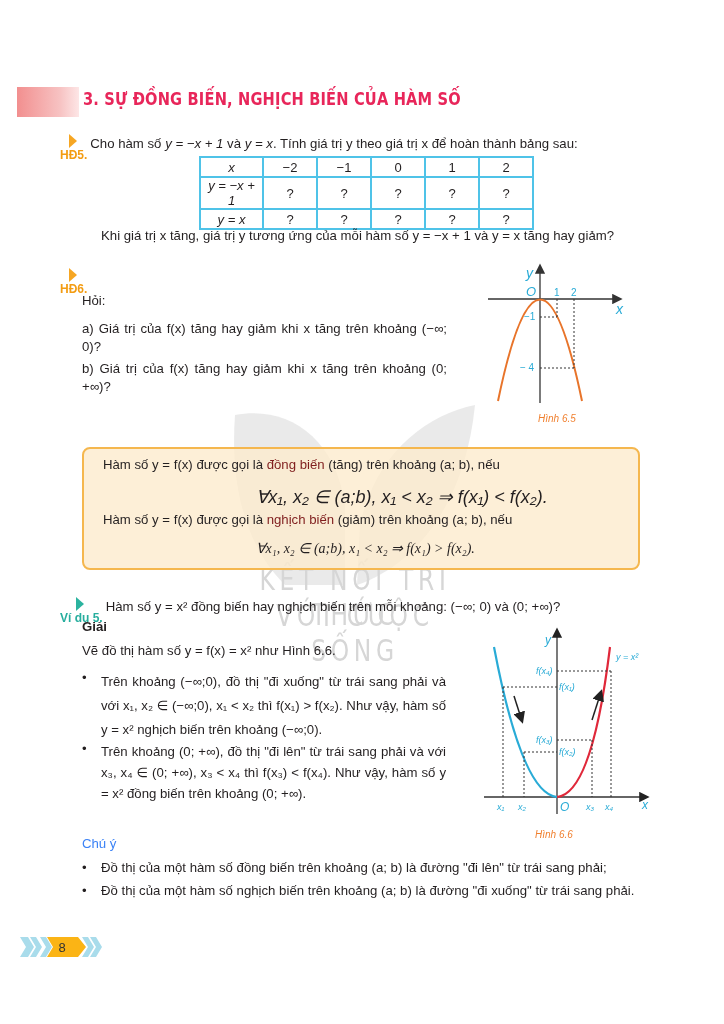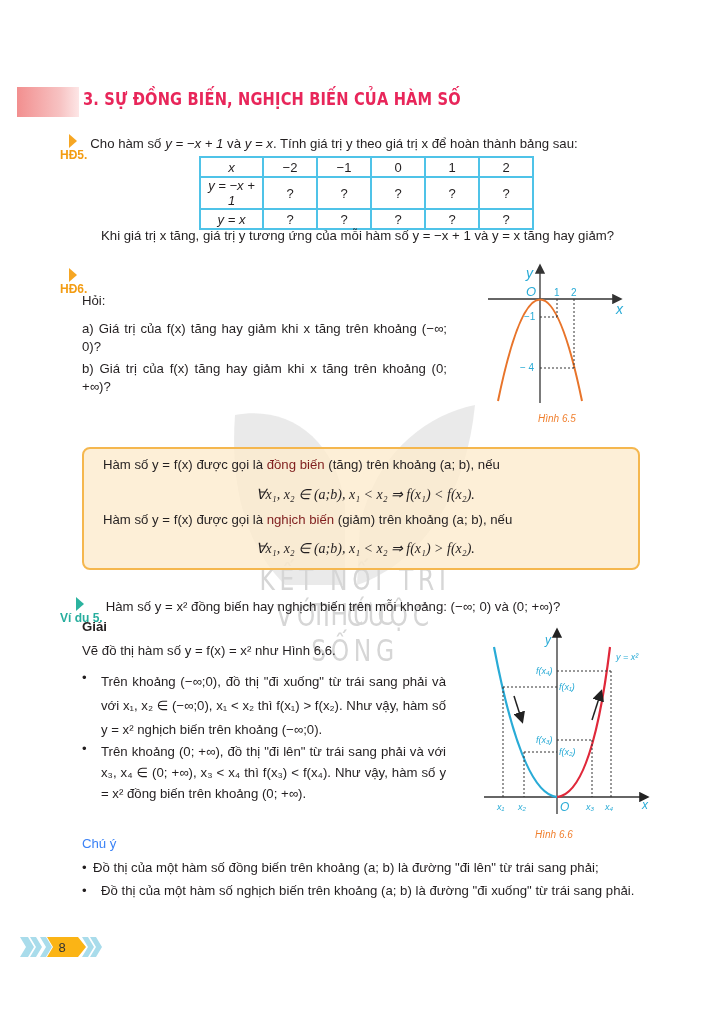--- a/index.html
+++ b/index.html
@@ -119,21 +119,21 @@
   <text x="91" y="38" fill="#29abd6" font-size="10">2</text>
   <text x="44" y="62" fill="#29abd6" font-size="10">−1</text>
   <text x="40" y="113" fill="#29abd6" font-size="10">− 4</text>
 </svg>
 <div class="abs cap" style="left:538px;top:413px;">Hình 6.5</div>
 
 <div class="def-box"></div>
 <div class="line" style="left:103px;top:457px;">
   <span>Hàm số y = f(x) được gọi là </span><span class="red">đồng biến</span><span> (tăng) trên khoảng (a; b), nếu</span>
 </div>
-<div class="line it" style="left:256px;top:486px;font-family:Liberation Serif, serif;font-size:14px;">∀x₁, x₂ ∈ (a;b), x₁ &lt; x₂ ⇒ f(x₁) &lt; f(x₂).</div>
+<div class="line it" style="left:256px;top:486px;font-family:Liberation Sans, sans-serif;font-size:18px;">∀x₁, x₂ ∈ (a;b), x₁ &lt; x₂ ⇒ f(x₁) &lt; f(x₂).</div>
 <div class="line" style="left:103px;top:512px;text-align:right;">
   <span>Hàm số y = f(x) được gọi là </span><span class="red">nghịch biến</span><span> (giảm) trên khoảng (a; b), nếu</span>
 </div>
 <div class="line it" style="left:256px;top:540px;font-family:'Liberation Serif',serif;font-size:14px;">∀x₁, x₂ ∈ (a;b), x₁ &lt; x₂ ⇒ f(x₁) &gt; f(x₂).</div>
 
 <div class="line" style="left:60px;top:597px;">
   <span class="tag green">
       <span class="chev"></span>
       <span>Ví dụ 5.</span>
     </span><span>Hàm số y = x² đồng biến hay nghịch biến trên mỗi khoảng: (−∞; 0) và (0; +∞)?</span>
@@ -178,21 +178,21 @@
   <text x="77" y="131" fill="#29abd6" font-style="italic" font-size="9">f(x₂)</text>
   <text x="15" y="186" fill="#29abd6" font-style="italic" font-size="9">x₁</text>
   <text x="36" y="186" fill="#29abd6" font-style="italic" font-size="9">x₂</text>
   <text x="104" y="186" fill="#29abd6" font-style="italic" font-size="9">x₃</text>
   <text x="123" y="186" fill="#29abd6" font-style="italic" font-size="9">x₄</text>
 </svg>
 <div class="abs cap" style="left:535px;top:829px;">Hình 6.6</div>
 
 <div class="line note-title" style="left:82px;top:836px;">Chú ý</div>
 <div class="bullet" style="top:860px;">•</div>
-<div class="line" style="left:93px;top:860px;">Đồ thị của một hàm số đồng biến trên khoảng (a; b) là đường "đi lên" từ trái sang phải;</div>
+<div class="line" style="left:101px;top:860px;">Đồ thị của một hàm số đồng biến trên khoảng (a; b) là đường "đi lên" từ trái sang phải;</div>
 <div class="bullet" style="top:883px;">•</div>
 <div class="line" style="left:101px;top:883px;">Đồ thị của một hàm số nghịch biến trên khoảng (a; b) là đường "đi xuống" từ trái sang phải.</div>
 
 <svg class="abs page-badge" width="85" height="26">
   <g fill="#a9dceb">
     <path d="M0,3 L8,3 L14,13 L8,23 L0,23 L6,13 Z"></path>
     <path d="M10,3 L16,3 L22,13 L16,23 L10,23 L16,13 Z"></path>
     <path d="M20,3 L26,3 L32,13 L26,23 L20,23 L26,13 Z"></path>
     <path d="M62,3 L68,3 L74,13 L68,23 L62,23 L68,13 Z"></path>
     <path d="M70,3 L76,3 L82,13 L76,23 L70,23 L76,13 Z"></path>

